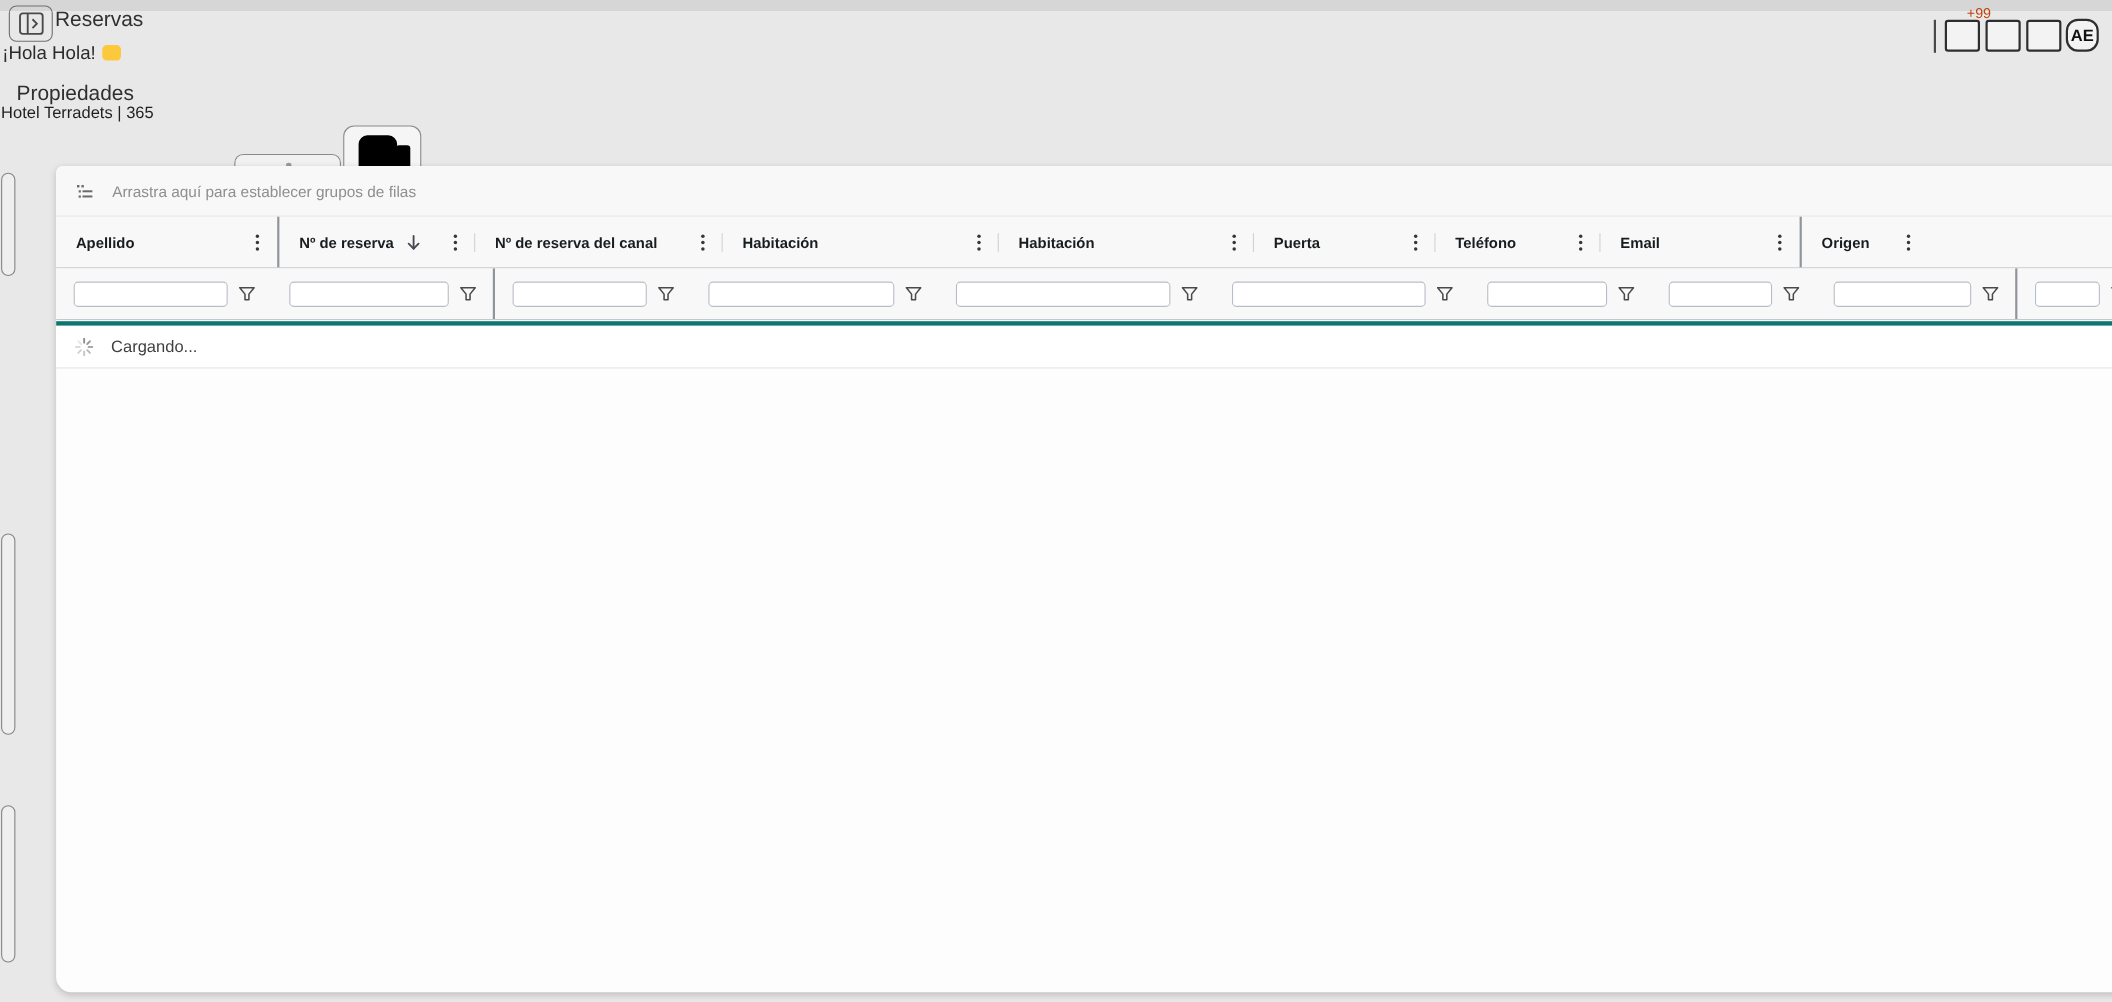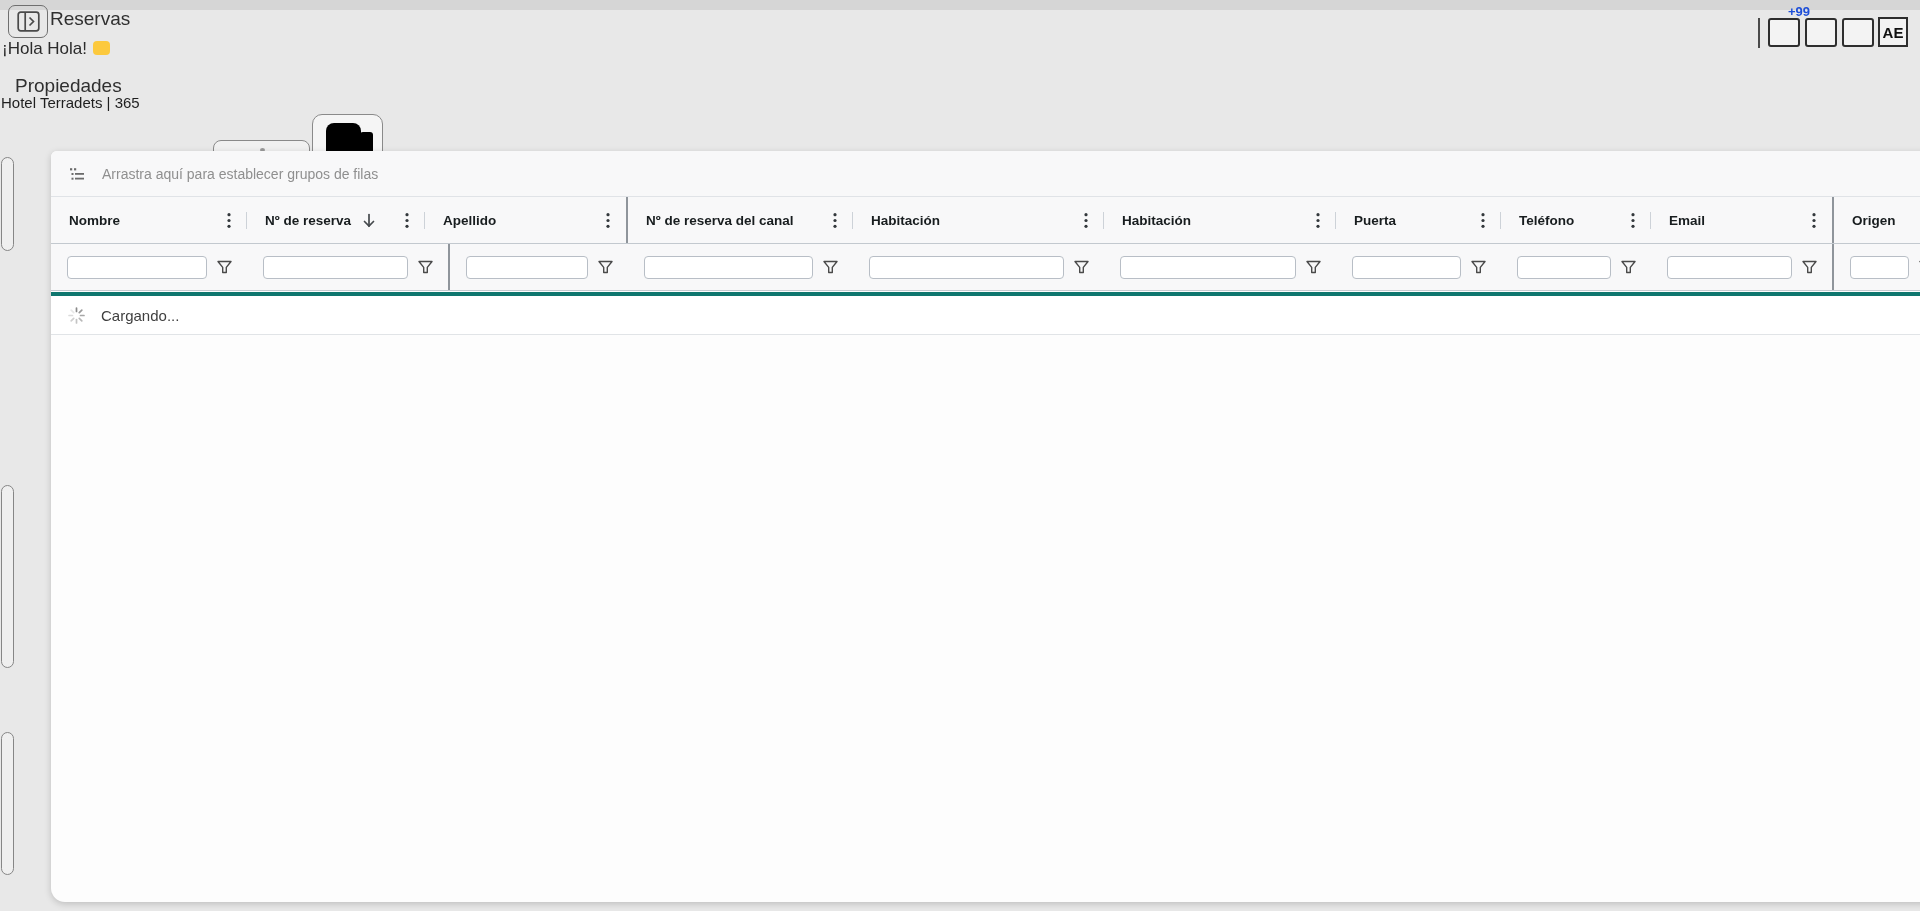--- a/index.html
+++ b/index.html
@@ -44,26 +44,26 @@
   }
   .black-btn .shape-a { position:absolute; left:13px; top:8px;  width:35px; height:45px; background:#000; border-radius:8px; }
   .black-btn .shape-b { position:absolute; left:47px; top:17px; width:13px; height:35px; background:#000; border-radius:3px; }
 
   .tr-divider { left:1758px; top:18px; width:2px; height:30px; background:#4a4a4a; z-index:1; }
   .sq-btn {
     top:18px; width:32px; height:29px; border:2px solid #2e2e2e; border-radius:3px;
     background:#f3f3f3; z-index:1; cursor:pointer;
   }
   .avatar-btn {
-    left:1878px; top:17px; width:30px; height:30px; border:2px solid #2e2e2e; border-radius:0;
+    left:1878px; top:17px; width:30px; height:30px; border:2px solid #2e2e2e; border-radius:11px;
     background:#f3f3f3; z-index:1; cursor:pointer;
     display:flex; align-items:center; justify-content:center;
     font-size:15px; font-weight:700; color:#111;
   }
-  .notif-badge { left:1788px; top:4px; font-size:13px; font-weight:700; color:#1d4ed8; z-index:2; }
+  .notif-badge { left:1788px; top:4px; font-size:13px; font-weight:400; color:#c2410c; z-index:2; }
 
   .card-frag {
     left:1px; width:13px; border:1px solid #868686; border-radius:9px;
     background:#efefef; z-index:0;
   }
 
   
   .overlay {
     left:10px; top:151px; width:1898px; height:751px;
     background:#fdfdfd; z-index:5;
@@ -164,57 +164,46 @@
         <rect x="3.5" y="8" width="2" height="2"></rect>
         <rect x="7" y="8" width="9" height="1.8"></rect>
         <rect x="3.5" y="12.7" width="2" height="2"></rect>
         <rect x="7" y="12.7" width="9" height="1.8"></rect>
       </svg>
     </span>
     <span class="group-hint">Arrastra aquí para establecer grupos de filas</span>
   </div>
 
   <div class="hdr-row">
-      <div class="hcell" style="width: 196px;">
-        <span class="hlabel">Nombre</span>
-        <span class="menu-ic">
-          <svg width="4" height="17" viewBox="0 0 4 17" fill="#33383c">
-            <circle cx="2" cy="2.7" r="1.6"></circle>
-            <circle cx="2" cy="8.5" r="1.6"></circle>
-            <circle cx="2" cy="14.3" r="1.6"></circle>
-          </svg>
-        </span>
-        <span class="sep"></span>
+      <div class="hcell pinned" style="width: 203px;">
+        <span class="hlabel">Apellido</span>
+        <span class="menu-ic">
+          <svg width="4" height="17" viewBox="0 0 4 17" fill="#33383c">
+            <circle cx="2" cy="2.7" r="1.6"></circle>
+            <circle cx="2" cy="8.5" r="1.6"></circle>
+            <circle cx="2" cy="14.3" r="1.6"></circle>
+          </svg>
+        </span>
       </div>
       <div class="hcell" style="width: 178px;">
         <span class="hlabel">Nº de reserva</span>
         <span class="sort-ic">
           <svg width="14" height="15" viewBox="0 0 14 15" fill="none" stroke="#45494d" stroke-width="1.7" stroke-linecap="round">
             <line x1="7" y1="1.5" x2="7" y2="13"></line>
             <polyline points="2.5,8.5 7,13 11.5,8.5"></polyline>
           </svg>
         </span>
         <span class="menu-ic">
           <svg width="4" height="17" viewBox="0 0 4 17" fill="#33383c">
             <circle cx="2" cy="2.7" r="1.6"></circle>
             <circle cx="2" cy="8.5" r="1.6"></circle>
             <circle cx="2" cy="14.3" r="1.6"></circle>
           </svg>
         </span>
         <span class="sep"></span>
-      </div>
-      <div class="hcell pinned" style="width: 203px;">
-        <span class="hlabel">Apellido</span>
-        <span class="menu-ic">
-          <svg width="4" height="17" viewBox="0 0 4 17" fill="#33383c">
-            <circle cx="2" cy="2.7" r="1.6"></circle>
-            <circle cx="2" cy="8.5" r="1.6"></circle>
-            <circle cx="2" cy="14.3" r="1.6"></circle>
-          </svg>
-        </span>
       </div>
       <div class="hcell" style="width: 225px; justify-content: center;">
         <span class="hlabel">Nº de reserva del canal</span>
         <span class="menu-ic">
           <svg width="4" height="17" viewBox="0 0 4 17" fill="#33383c">
             <circle cx="2" cy="2.7" r="1.6"></circle>
             <circle cx="2" cy="8.5" r="1.6"></circle>
             <circle cx="2" cy="14.3" r="1.6"></circle>
           </svg>
         </span>

